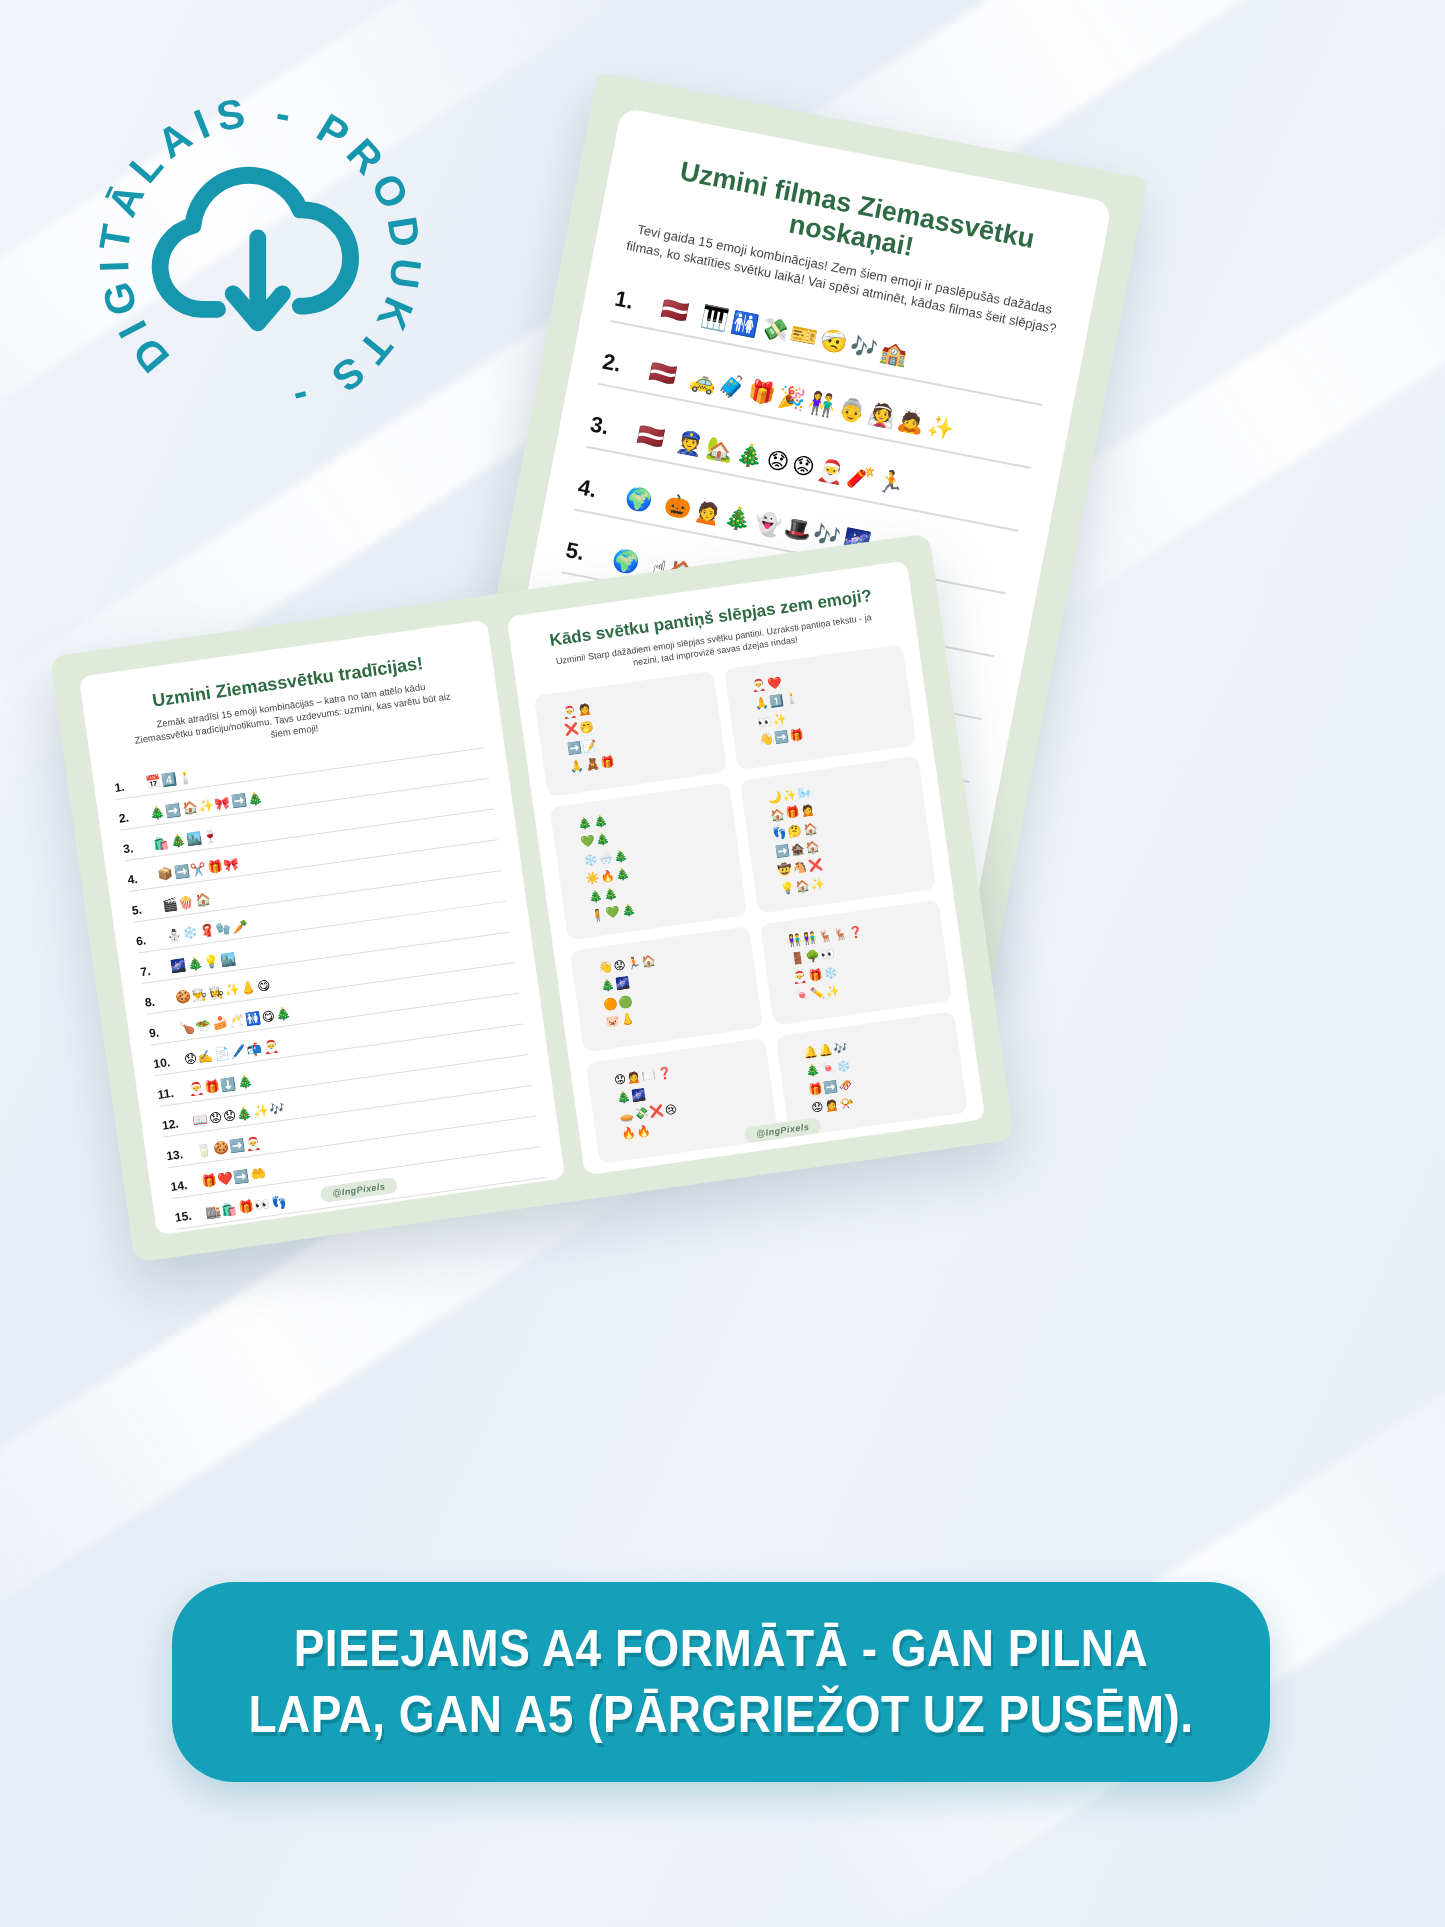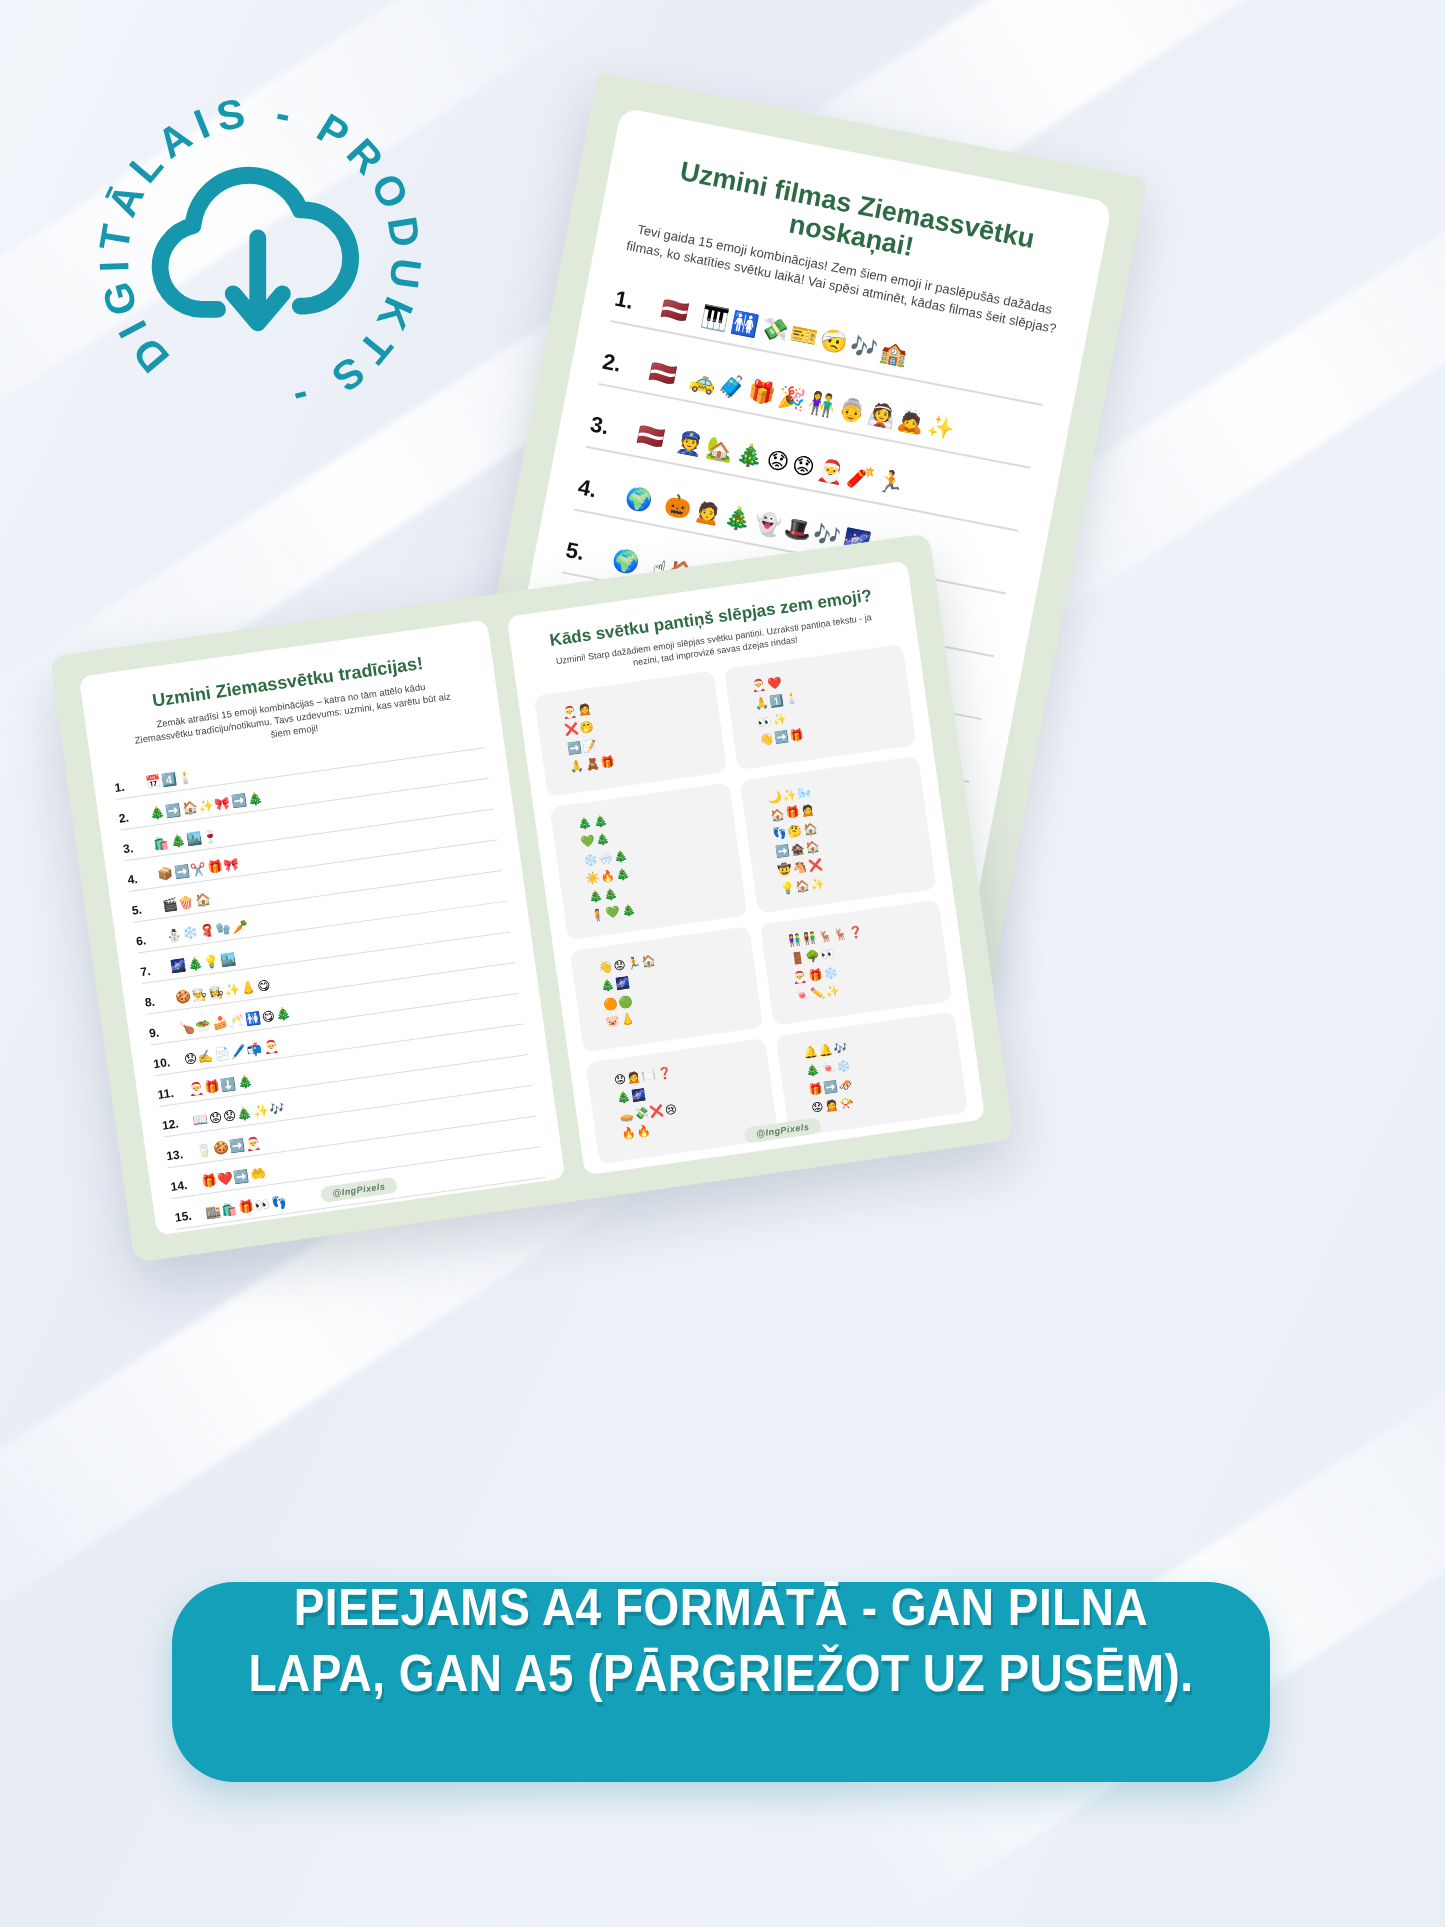--- a/index.html
+++ b/index.html
@@ -64,21 +64,21 @@
   .boxgrid{display:grid;grid-template-columns:1fr 1fr;gap:11px}
   .vbox{background:#f3f3f3;border-radius:10px;padding:12px 10px 12px 26px;min-height:78px}
   .vbox .line{font-size:11.5px;line-height:1.6;letter-spacing:1px;font-family:"DejaVu Sans",sans-serif;white-space:nowrap}
 
   .wm{position:absolute;bottom:9px;left:50%;transform:translateX(-50%);
     background:#dfeadc;color:#5e7f62;font-size:9px;font-weight:bold;
     padding:3px 12px;border-radius:10px;letter-spacing:.5px;font-style:italic}
 
   
   .banner{position:absolute;left:172px;top:1582px;width:1098px;height:200px;
-    background:#14A0B8;border-radius:62px;z-index:5;display:flex;align-items:flex-start;justify-content:center;
+    background:#14A0B8;border-radius:62px;z-index:5;display:flex;align-items:center;justify-content:center;
     box-shadow:0 14px 35px rgba(20,130,150,.25)}
   .banner-text{color:#fff;font-weight:800;font-size:46px;text-align:center;line-height:1.28;
     letter-spacing:.5px;transform:scaleY(1.12);text-shadow:2px 3px 0 rgba(0,70,85,.28)}
 </style>
 </head>
 <body>
 
 <div class="canvas">
 
   <div class="streak s1"></div>

